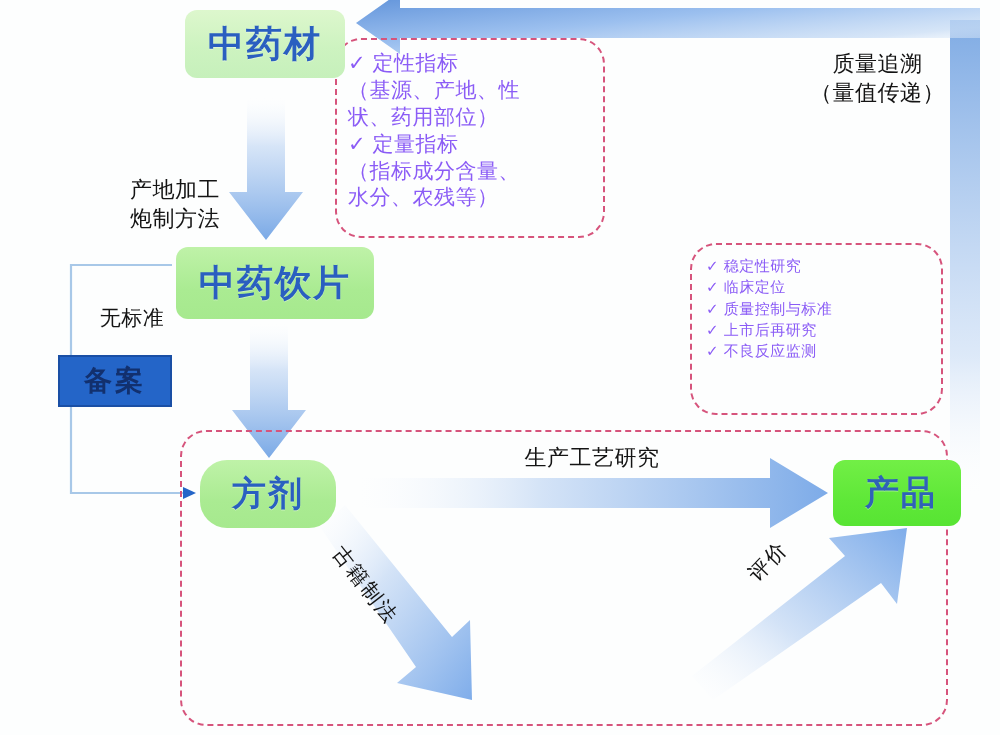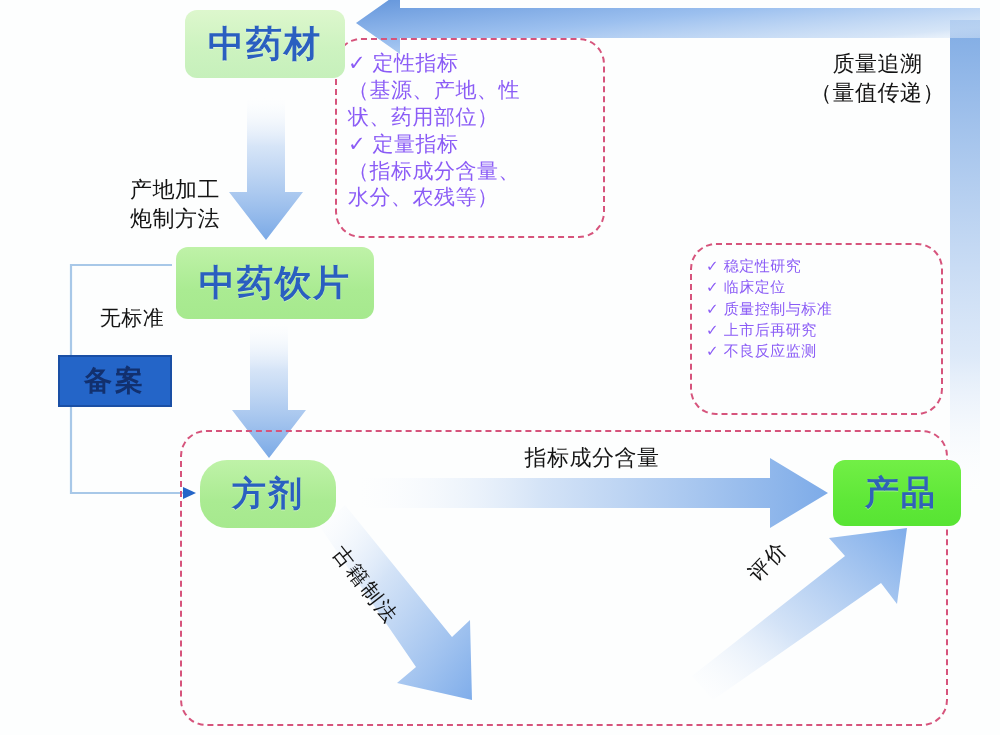--- a/index.html
+++ b/index.html
@@ -199,19 +199,19 @@
   <div id="node-filing">备案</div>
 
   <div class="plabel" id="label-processing">产地加工
 炮制方法</div>
 
   <div class="plabel" id="label-nostandard">无标准</div>
 
   <div class="plabel" id="label-trace">质量追溯
 （量值传递）</div>
 
-  <div class="plabel" id="label-production">指标成分含量</div>
+  <div class="plabel" id="label-production">生产工艺研究</div>
 
   <div class="rotlabel" id="label-ancient">古籍制法</div>
 
   <div class="rotlabel" id="label-eval">评价</div>
 
 </div>
 
 </body></html>

